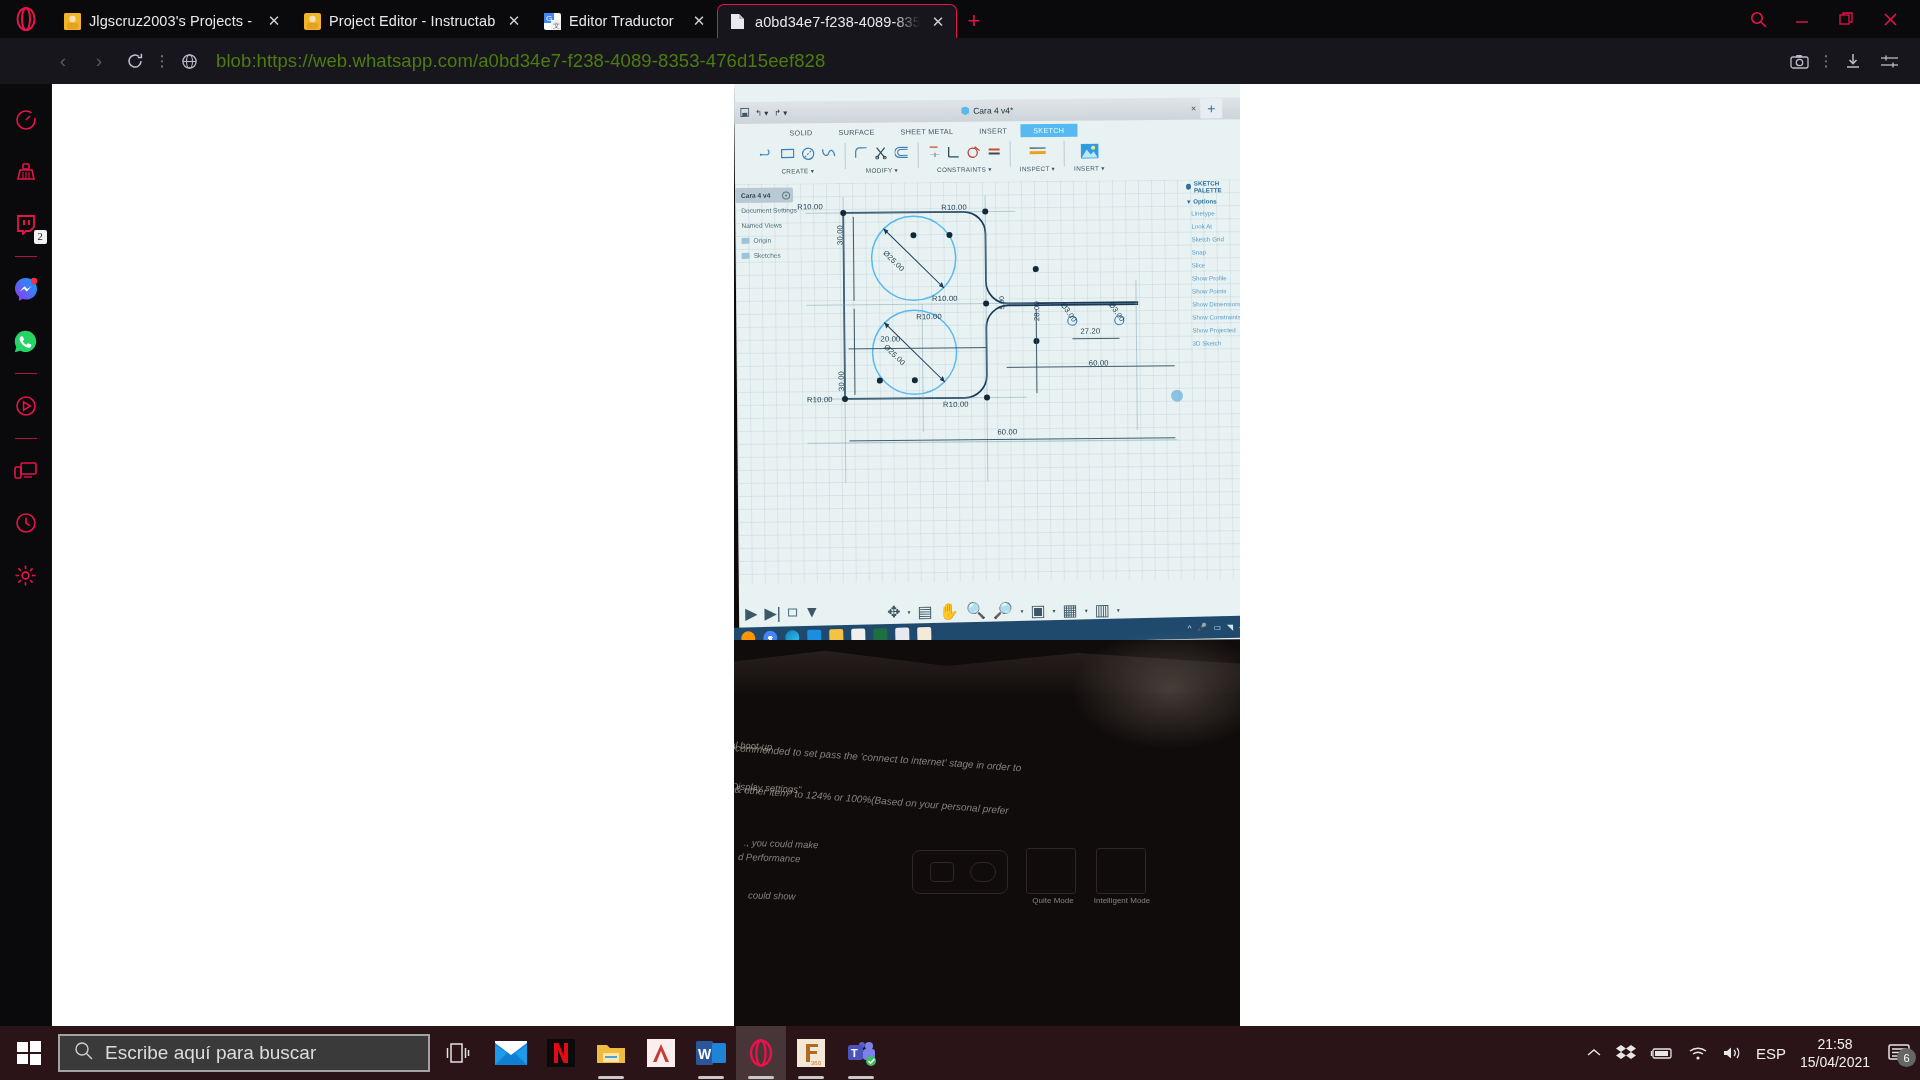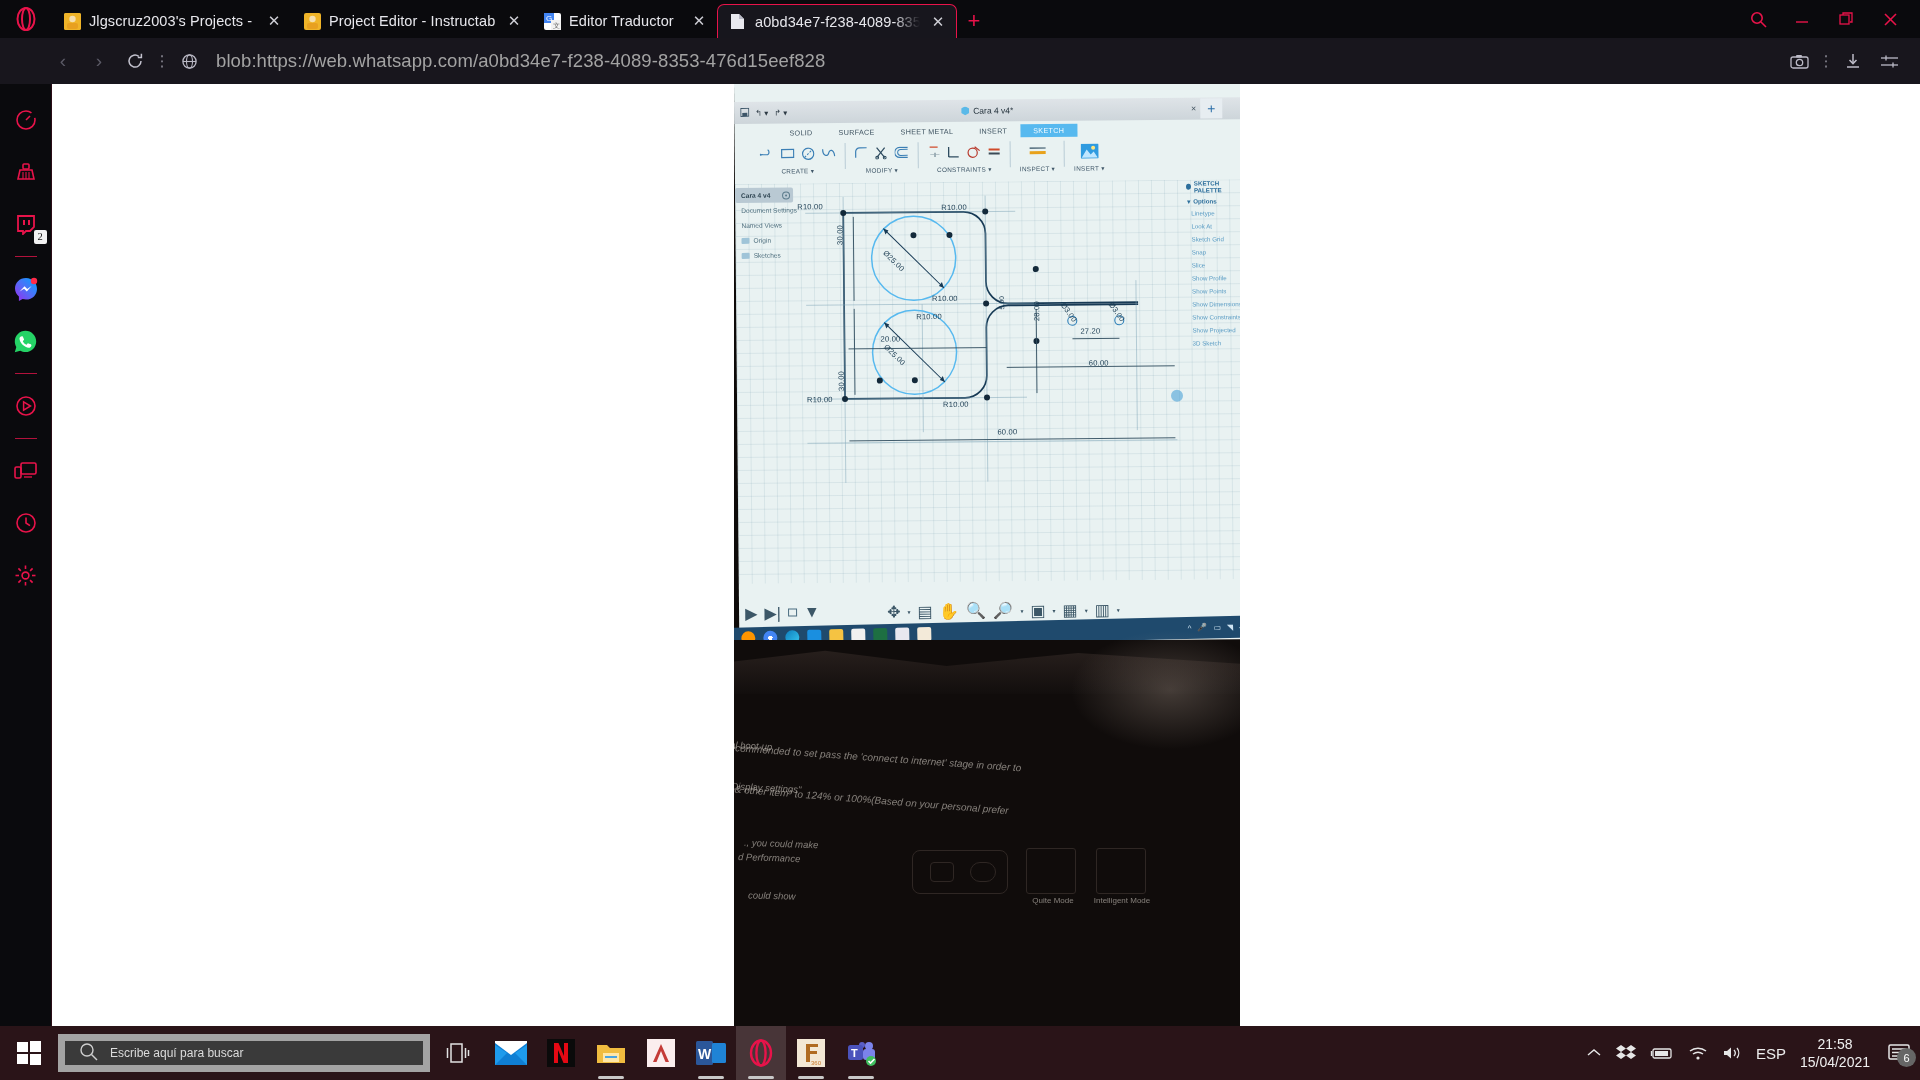--- a/index.html
+++ b/index.html
@@ -62,21 +62,21 @@
     gap: 2px; padding: 0 14px 0 46px; flex: none;
   }
   .nav-btn {
     width: 34px; height: 34px; display: flex; align-items: center; justify-content: center;
     color: #9a99a6; font-size: 19px;
   }
   .nav-btn.dim { color: #5b5a66; }
   .kebab { width: 16px; color: #8b8a96; text-align: center; font-size: 15px; letter-spacing: 0; }
   .globe { width: 34px; height: 34px; display:flex; align-items:center; justify-content:center; color:#b9b8c4;}
   .url {
-    flex: 1; color: #a3a3a3; font-size: 18.5px; padding-left: 8px; letter-spacing: .1px;
+    flex: 1; color: #4d7c0f; font-size: 18.5px; padding-left: 8px; letter-spacing: .1px;
     white-space: nowrap; overflow: hidden;
   }
   .addr-icons { display: flex; align-items: center; gap: 2px; }
   .addr-icons .ai { width: 34px; height: 34px; display:flex; align-items:center; justify-content:center; color:#bcbbc7;}
 
   
   .bookmarks {
     height: 32px; background: #18161d; display: flex; align-items: center;
     gap: 18px; padding: 0 0 0 66px; flex: none;
   }
@@ -209,21 +209,21 @@
   
   .taskbar {
     position: absolute; left: 0; bottom: 0; width: 1920px; height: 54px;
     background: #2a1418; display: flex; align-items: center; z-index: 30;
   }
   .start {
     width: 58px; height: 54px; display: flex; align-items: center; justify-content: center;
   }
   .tb-search {
     width: 372px; height: 38px; background: #3a3a3a; display: flex; align-items: center;
-    gap: 12px; padding: 4px 14px; color: #dcdcdc; font-size: 12px; border:7px solid #a3a3a3;
+    gap: 12px; padding: 4px 14px; color: #dcdcdc; font-size: 19px; border:2px solid #a3a3a3;
   }
   .tb-taskview { width: 56px; height: 54px; display: flex; align-items: center; justify-content: center; }
   .tb-apps { display: flex; align-items: center; gap: 0; }
   .tb-app {
     width: 50px; height: 54px; display: flex; align-items: center; justify-content: center; position: relative;
   }
   .tb-app.active { background: rgba(255,255,255,.14); }
   .tb-app.open::after { content:''; position:absolute; bottom: 1px; left: 12px; width: 26px; height: 3px; background: #c8c8c8; border-radius:2px; }
   .tb-tray { margin-left: auto; display: flex; align-items: center; gap: 14px; padding-right: 10px; color: #e6e6e6; }
   .tray-ic { display: flex; align-items: center; justify-content: center; }

